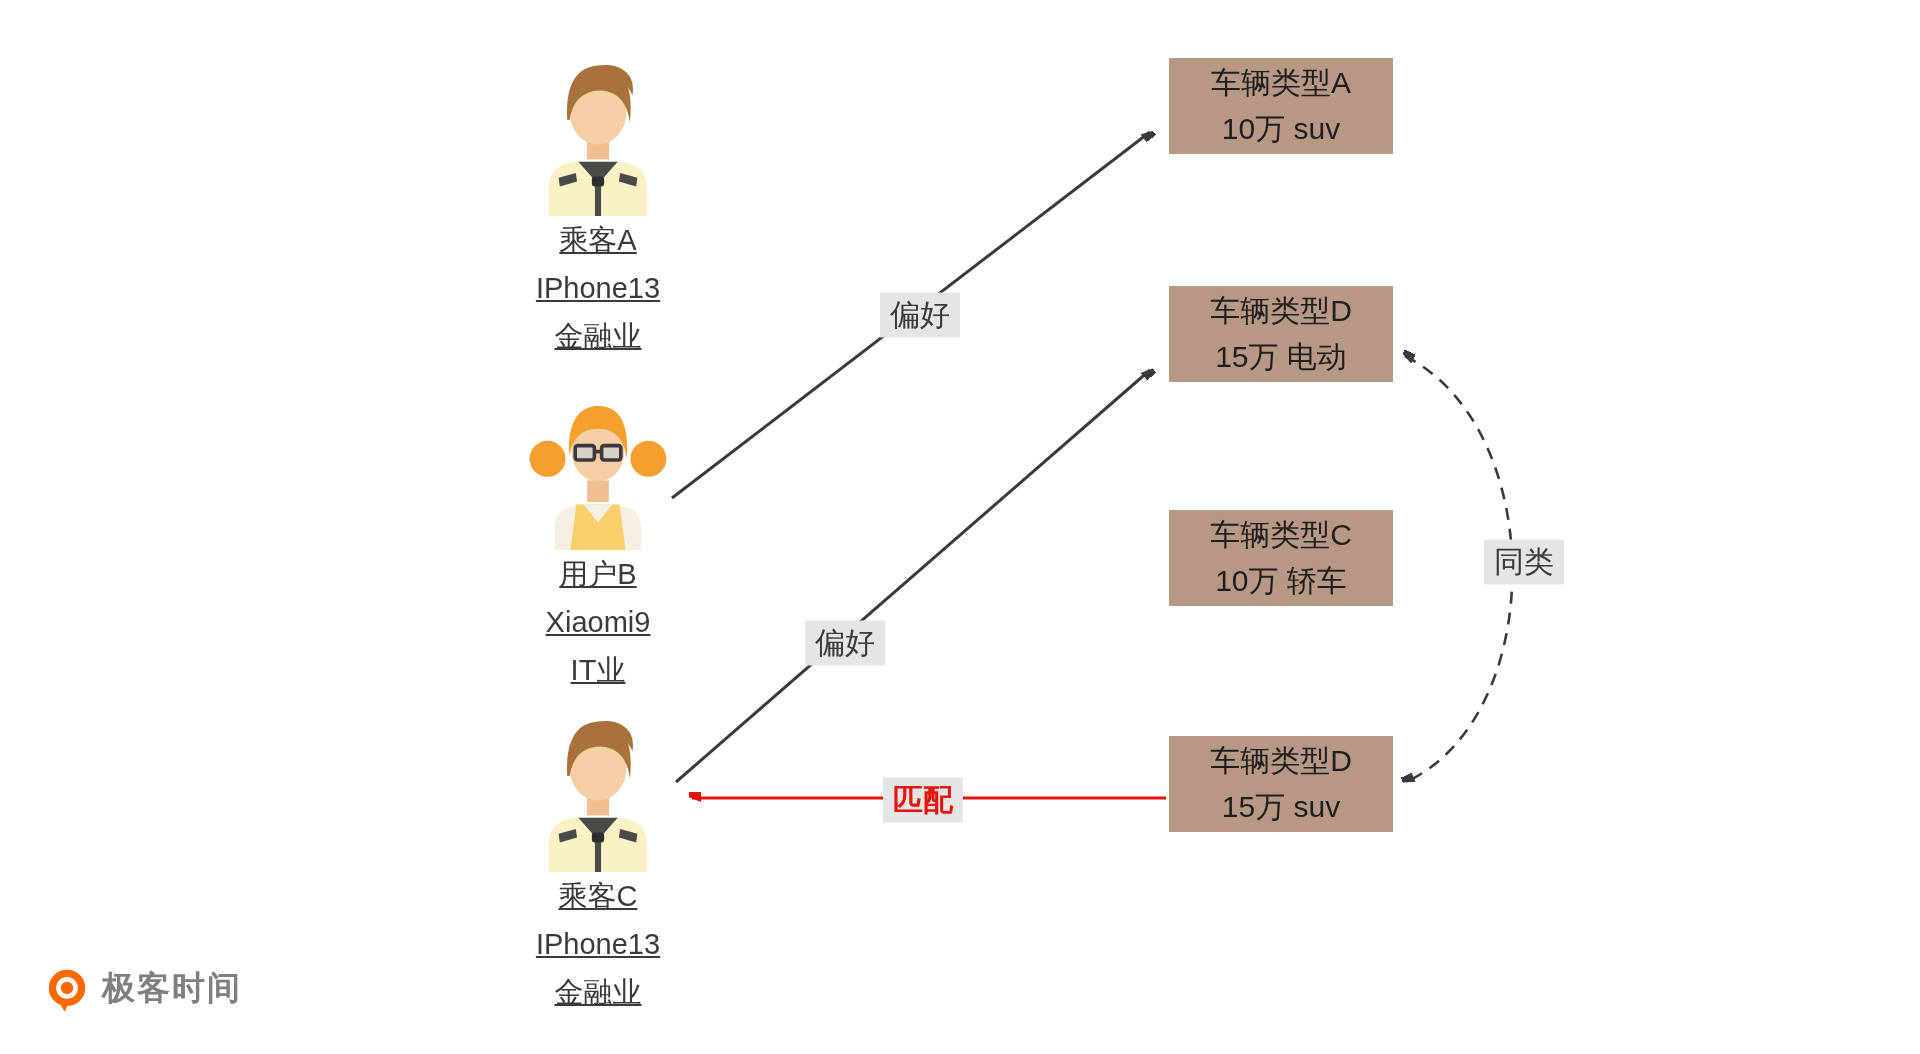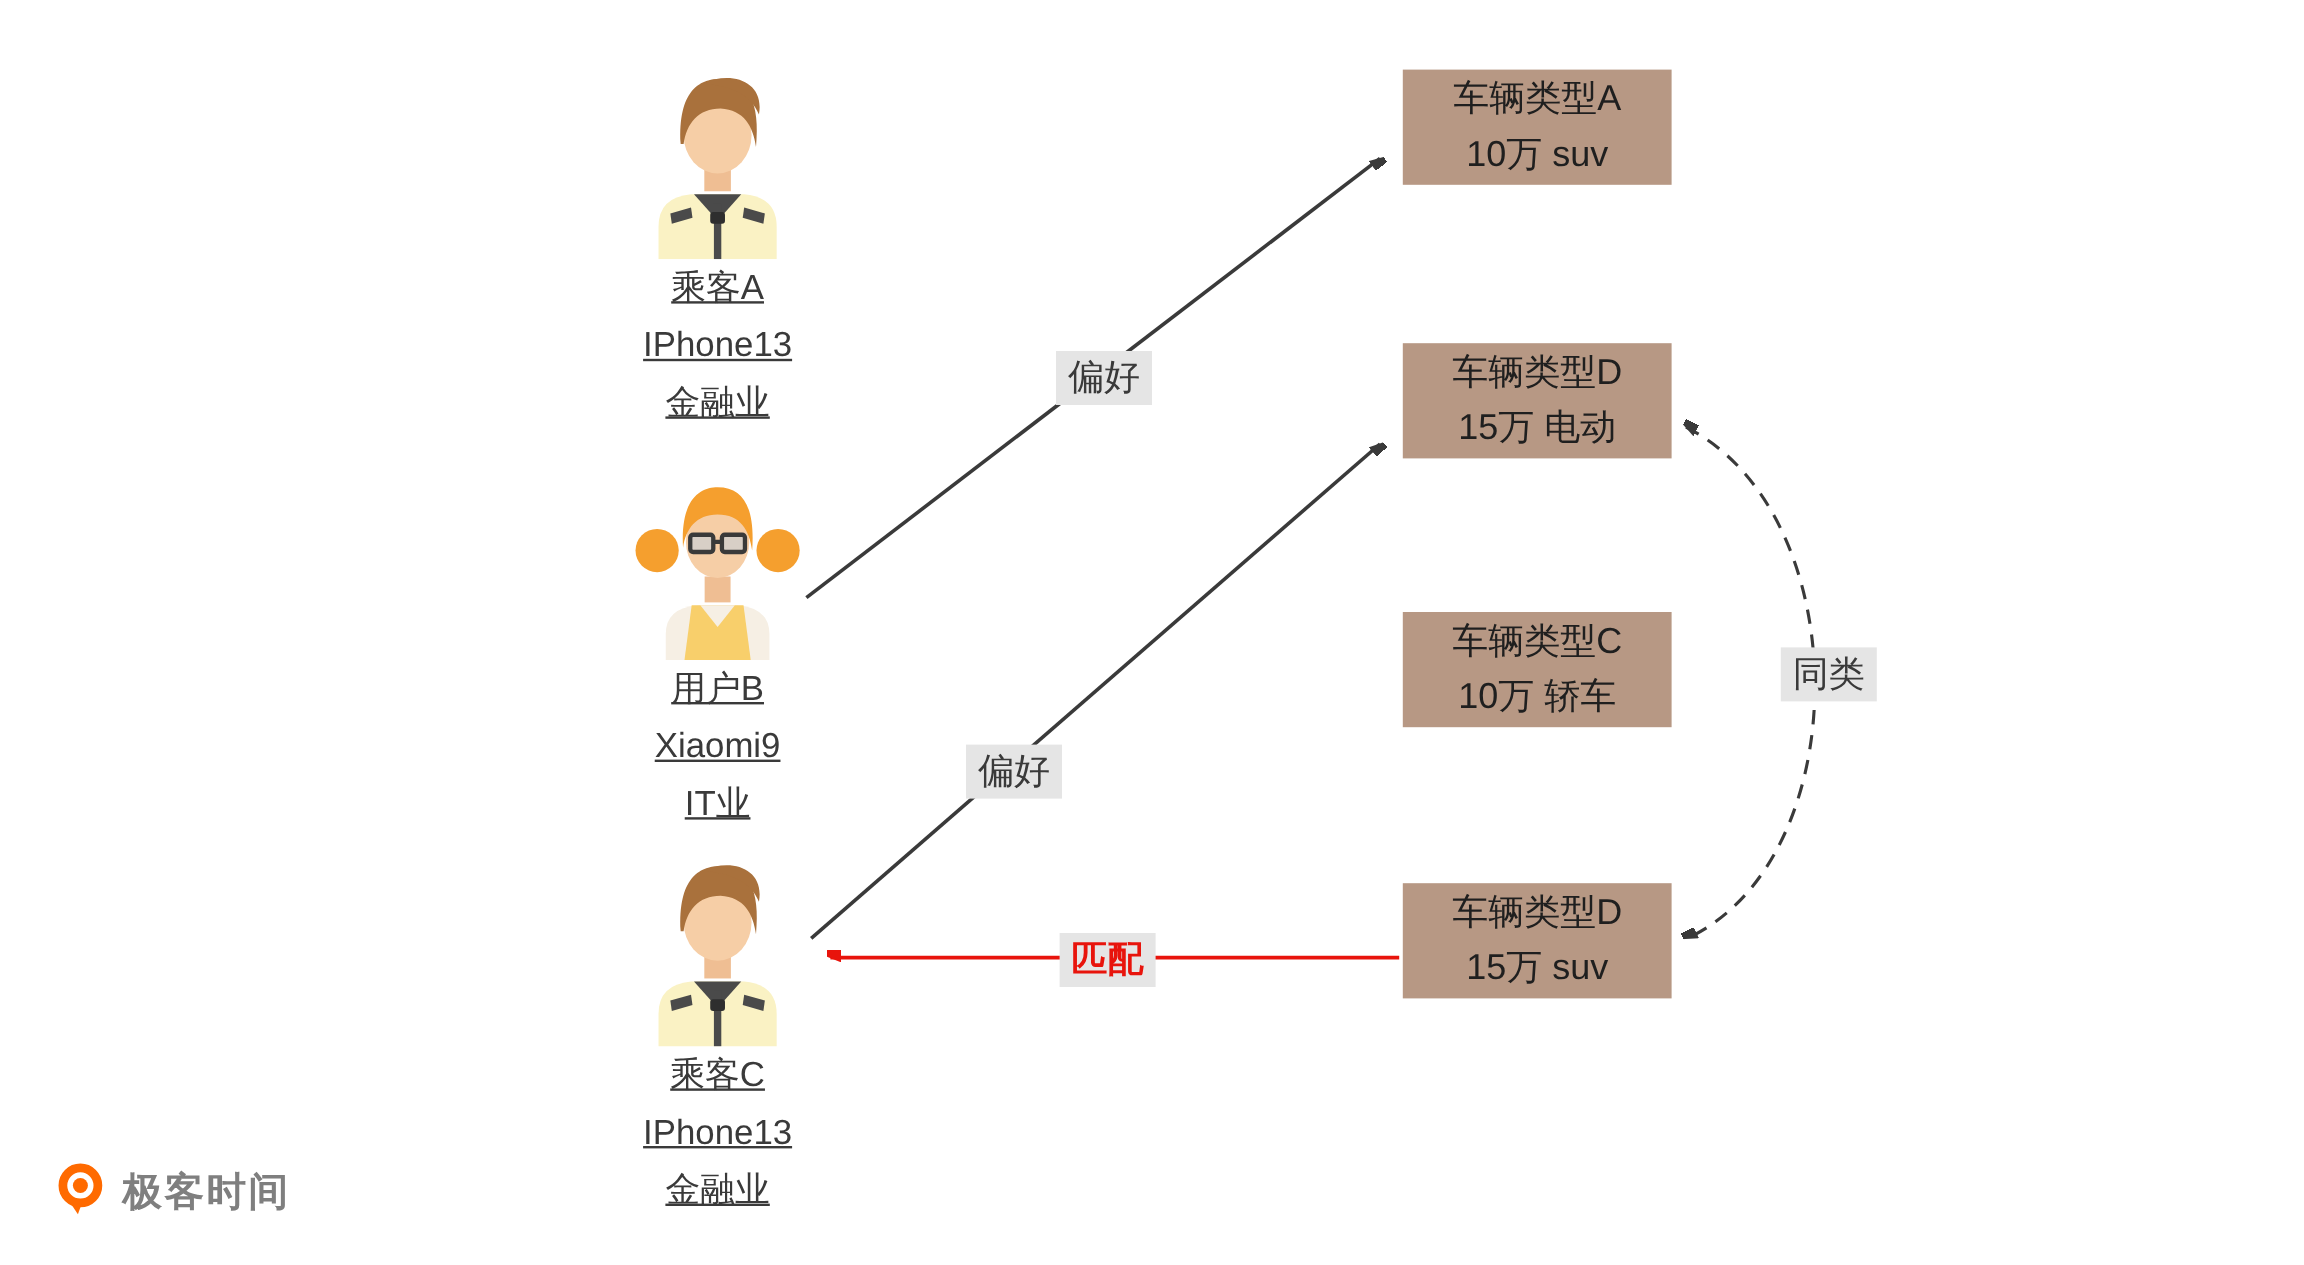--- a/index.html
+++ b/index.html
@@ -18,21 +18,21 @@
 
   
   #arrows{position:absolute;left:0;top:0;width:1920px;height:1054px;pointer-events:none;}
 
   
   .edge-label{position:absolute;transform:translate(-50%,-50%);background:#e5e5e5;
     padding:2px 10px;font-size:30px;color:#3a3a3a;white-space:nowrap;z-index:5;}
   .edge-label.match{color:#e8140c;}
 
   
-  .logo{position:absolute;left:42px;top:966px;display:flex;align-items:flex-end;gap:10px;}
+  .logo{position:absolute;left:42px;top:966px;display:flex;align-items:flex-start;gap:10px;}
   .logo-text{font-size:33px;font-weight:700;color:#7f7f7f;letter-spacing:2px;}
 </style>
 </head>
 <body>
 
 <div id="canvas">
 
   <div class="person" style="left:468px;top:44px;">
     <div class="avatar-wrap">
       <svg viewBox="0 0 120 130" width="148" height="160">

